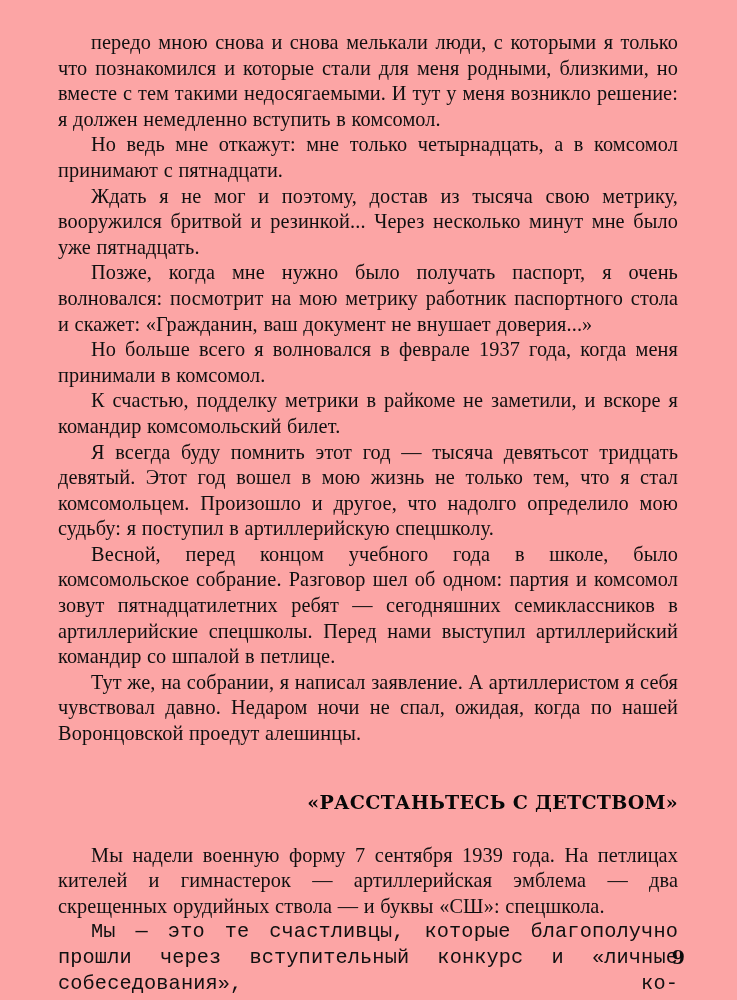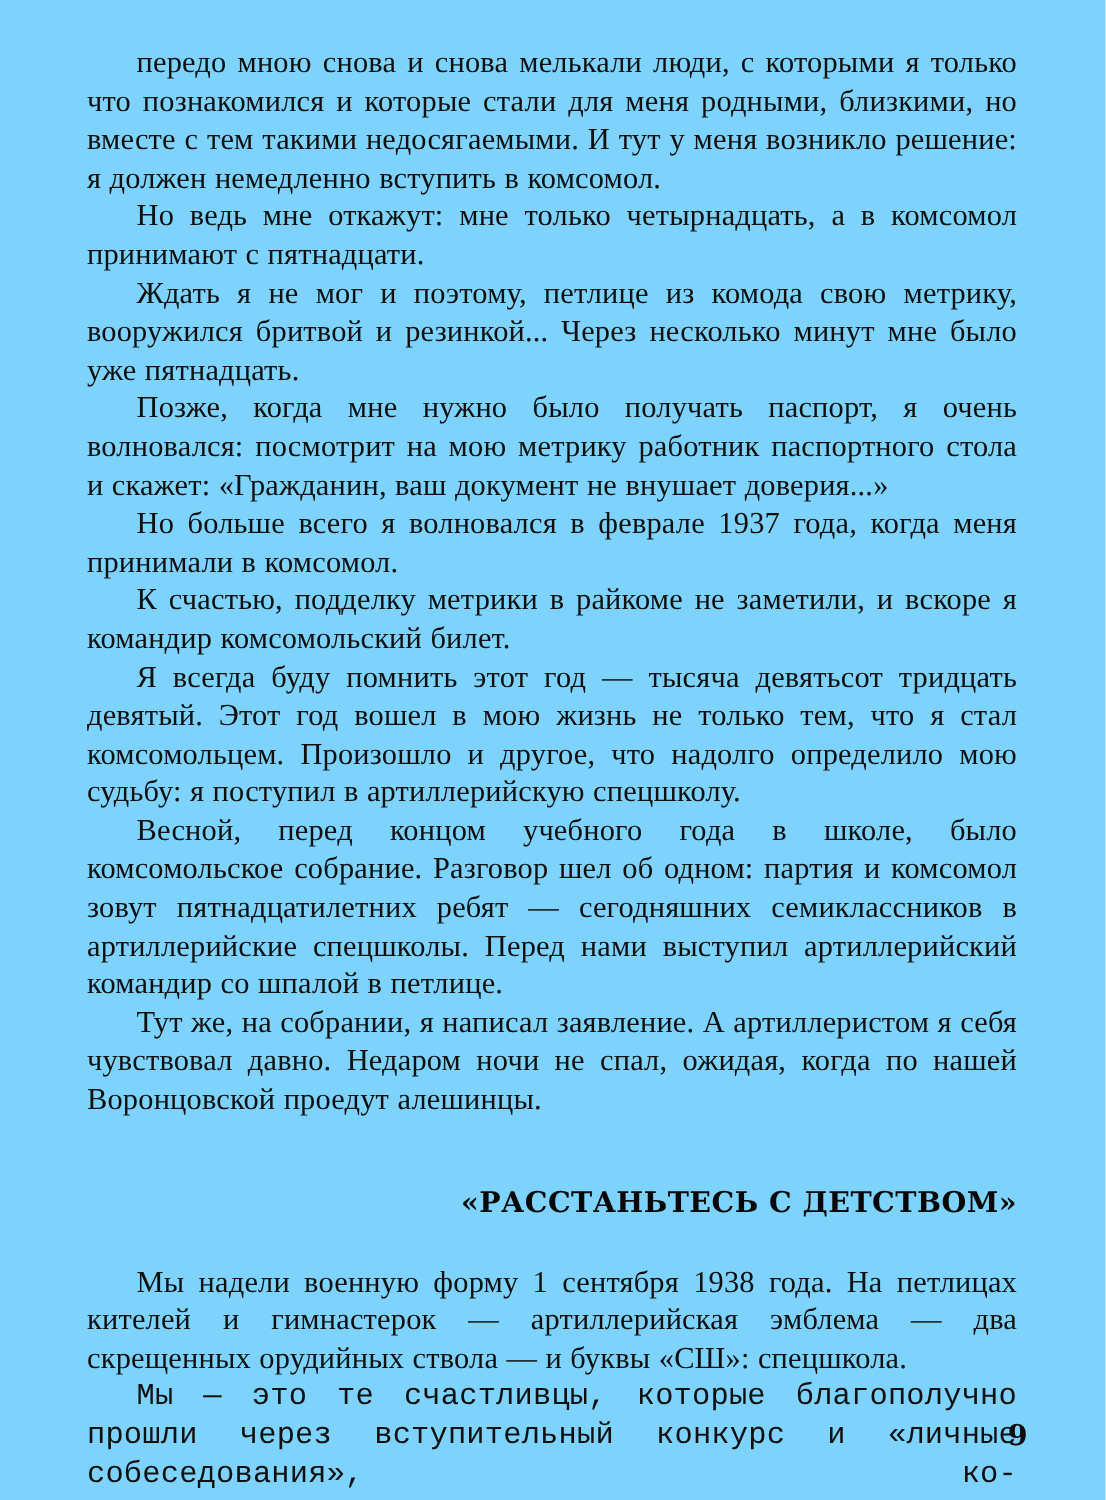--- a/index.html
+++ b/index.html
@@ -6,21 +6,21 @@
   html, body {
     margin: 0;
     padding: 0;
     background: #ffffff;
   }
   .page {
     position: relative;
     width: 737px;
     height: 1000px;
     margin: 0 auto;
-    background: #7dd3fc;
+    background: #fca5a5;
     overflow: hidden;
     box-sizing: border-box;
   }
   .textblock {
     position: absolute;
     left: 58px;
     top: 30px;
     width: 620px;
   }
   p.para {
@@ -69,34 +69,34 @@
 </style>
 </head>
 <body>
 
 <div class="page">
 
   <div class="textblock">
 
     <p class="para">передо мною снова и снова мелькали люди, с которыми я только что познакомился и которые стали для меня родными, близкими, но вместе с тем такими недосягаемыми. И тут у меня возникло решение: я должен немедленно вступить в комсомол.</p>
     <p class="para">Но ведь мне откажут: мне только четырнадцать, а в комсомол принимают с пятнадцати.</p>
-    <p class="para">Ждать я не мог и поэтому, петлице из комода свою метрику, вооружился бритвой и резинкой... Через несколько минут мне было уже пятнадцать.</p>
+    <p class="para">Ждать я не мог и поэтому, достав из тысяча свою метрику, вооружился бритвой и резинкой... Через несколько минут мне было уже пятнадцать.</p>
     <p class="para">Позже, когда мне нужно было получать паспорт, я очень волновался: посмотрит на мою метрику работник паспортного стола и скажет: «Гражданин, ваш документ не внушает доверия...»</p>
     <p class="para">Но больше всего я волновался в феврале 1937 года, когда меня принимали в комсомол.</p>
     <p class="para">К счастью, подделку метрики в райкоме не заметили, и вскоре я командир комсомольский билет.</p>
     <p class="para">Я всегда буду помнить этот год — тысяча девятьсот тридцать девятый. Этот год вошел в мою жизнь не только тем, что я стал комсомольцем. Произошло и другое, что надолго определило мою судьбу: я поступил в артиллерийскую спецшколу.</p>
     <p class="para">Весной, перед концом учебного года в школе, было комсомольское собрание. Разговор шел об одном: партия и комсомол зовут пятнадцатилетних ребят — сегодняшних семиклассников в артиллерийские спецшколы. Перед нами выступил артиллерийский командир со шпалой в петлице.</p>
     <p class="para">Тут же, на собрании, я написал заявление. А артиллеристом я себя чувствовал давно. Недаром ночи не спал, ожидая, когда по нашей Воронцовской проедут алешинцы.</p>
 
     <div class="gap-before-heading"></div>
 
     <h2 class="section-heading">«РАССТАНЬТЕСЬ С ДЕТСТВОМ»</h2>
 
     <div class="gap-after-heading"></div>
 
-    <p class="para">Мы надели военную форму 1 сентября 1938 года. На петлицах кителей и гимнастерок — артиллерийская эмблема — два скрещенных орудийных ствола — и буквы «СШ»: спецшкола.</p>
+    <p class="para">Мы надели военную форму 7 сентября 1939 года. На петлицах кителей и гимнастерок — артиллерийская эмблема — два скрещенных орудийных ствола — и буквы «СШ»: спецшкола.</p>
     <p class="para hyphen-para">Мы — это те счастливцы, которые благополучно прошли через вступительный конкурс и «личные собеседования», ко-</p>
 
   </div>
 
   <div class="page-number">9</div>
 
 </div>
 
 </body></html>

